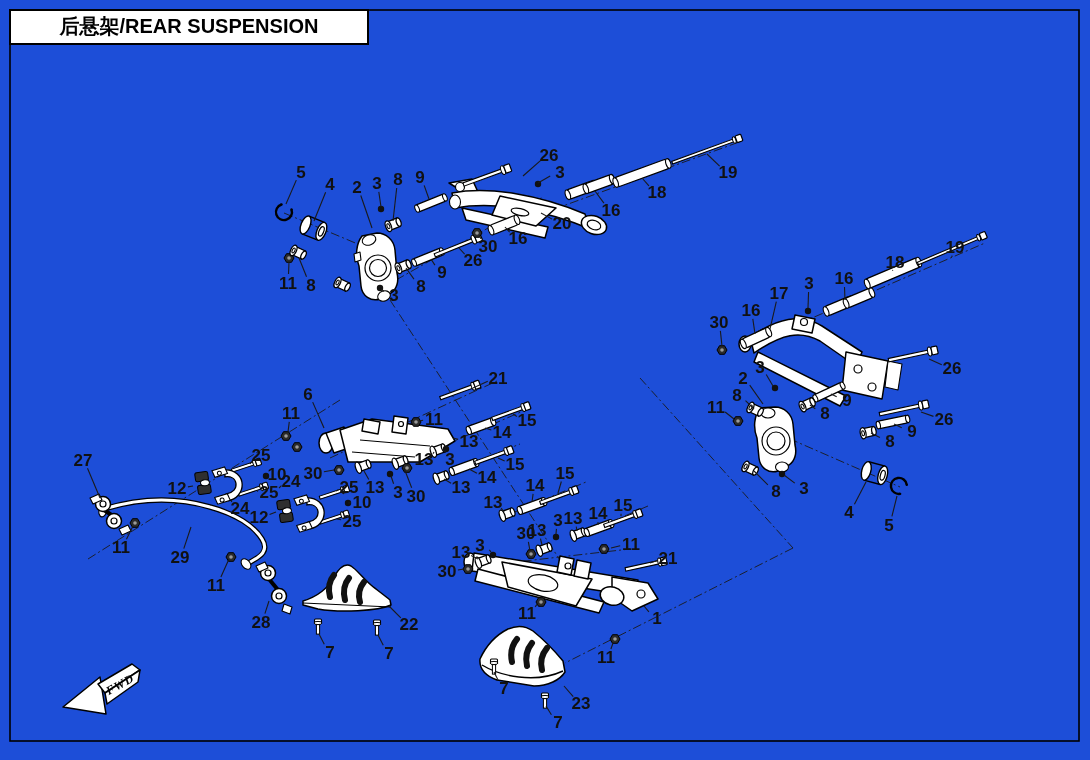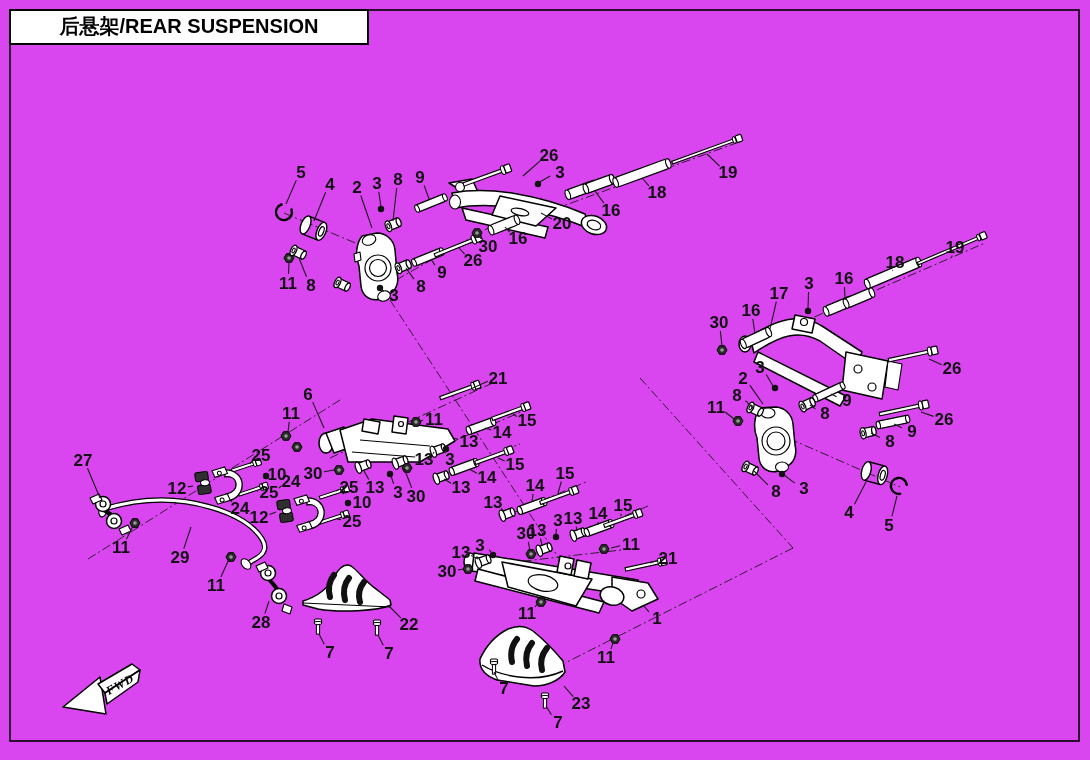--- a/index.html
+++ b/index.html
@@ -1,16 +1,16 @@
 <!DOCTYPE html>
 <html><head>
 <meta charset="utf-8">
 <style>
   html,body{margin:0;padding:0;background:#fff;}
-  .page{position:relative;width:1090px;height:760px;background:#d946ef;overflow:hidden;
+  .page{position:relative;width:1090px;height:760px;background:#1d4ed8;overflow:hidden;
         font-family:"Liberation Sans",sans-serif;}
   svg{position:absolute;left:0;top:0;}
   .frame{fill:none;stroke:#000;stroke-width:1.6;}
   .titlebox{fill:#fff;stroke:#000;stroke-width:2;}
   .title-text{font-family:"Liberation Sans","DejaVu Sans",sans-serif;font-size:20px;font-weight:bold;fill:#000;}
   .dashline{stroke:#1a1a1a;stroke-width:0.9;fill:none;stroke-dasharray:9 3 2 3;}
   .part{fill:#fff;stroke:#000;stroke-width:1.5;stroke-linejoin:round;}
   .part-thin{fill:#fff;stroke:#000;stroke-width:1.1;stroke-linejoin:round;}
   .hole{fill:#fff;stroke:#000;stroke-width:1.2;}
   .slot{stroke:#111;stroke-width:6;fill:none;stroke-linecap:round;}

